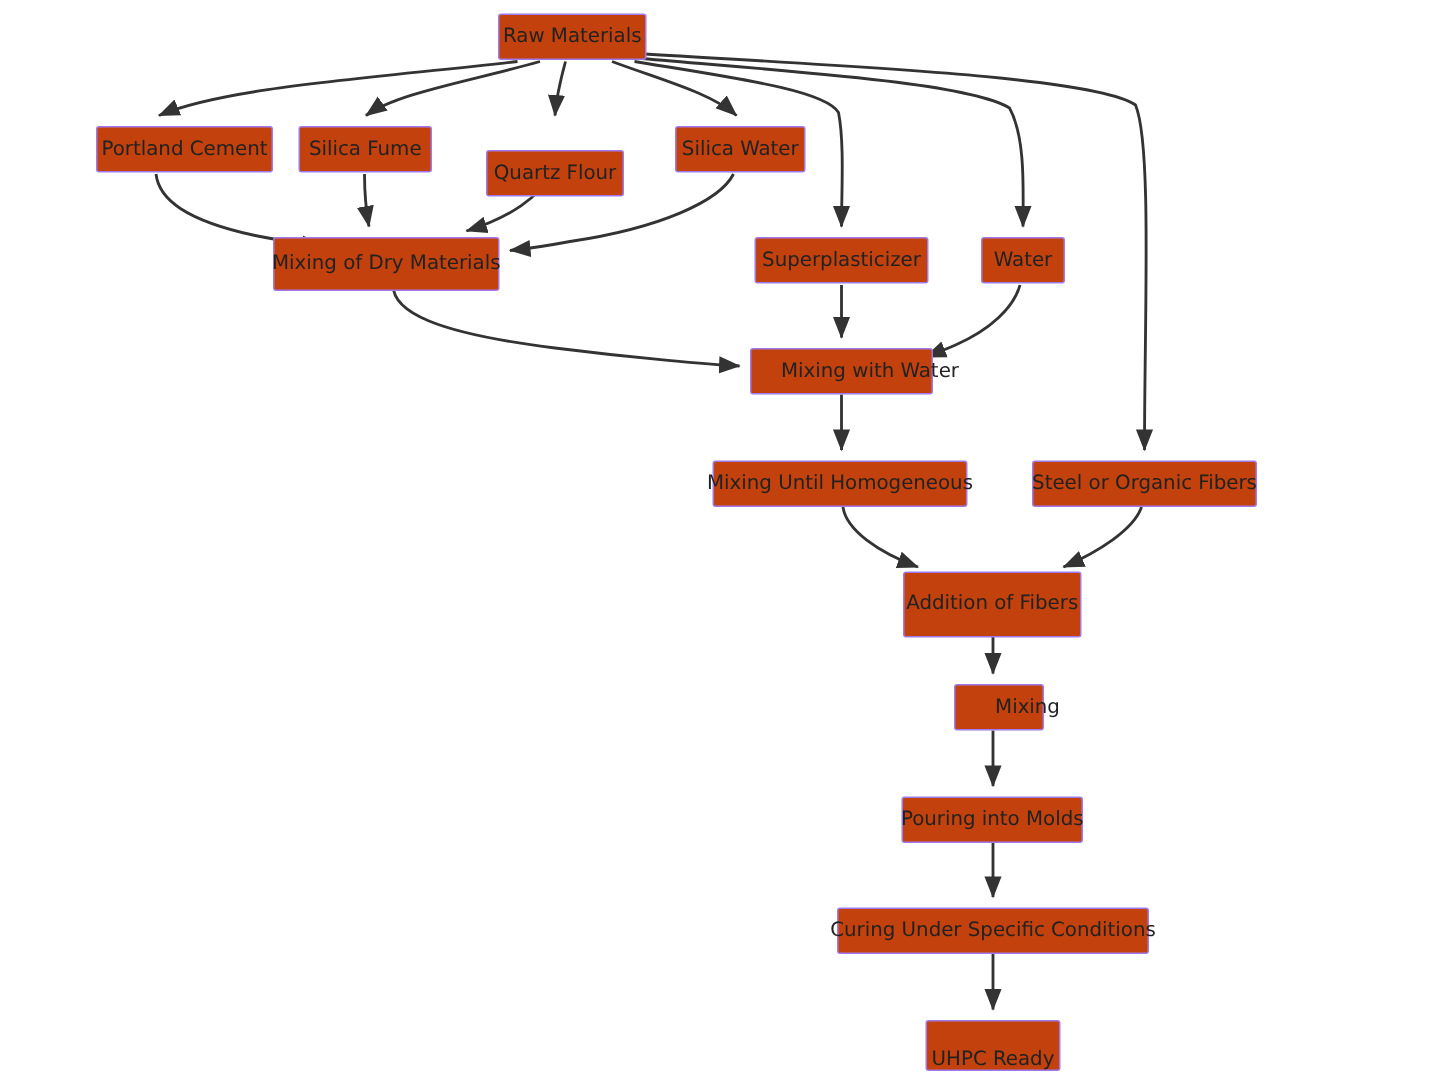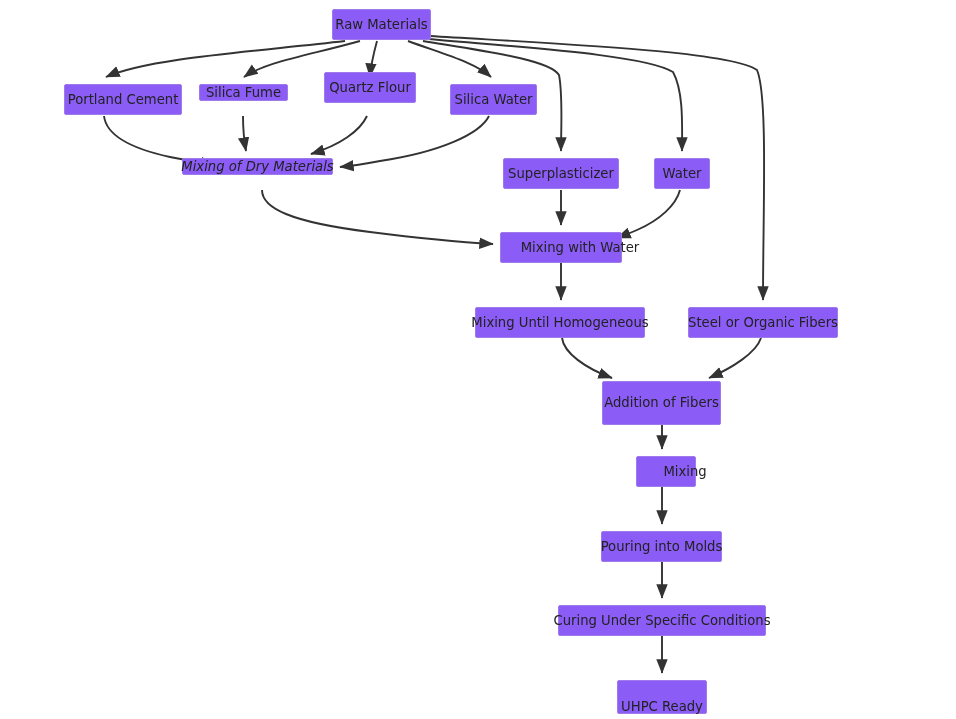--- a/index.html
+++ b/index.html
@@ -23,21 +23,21 @@
   svg.edge-layer {
     position: absolute;
     left: 0; top: 0;
     width: 956px;
     height: 719px;
     pointer-events: none;
   }
   .node {
     position: absolute;
     box-sizing: border-box;
-    background: #8b5cf6;
+    background: #c2410c;
     border: 1px solid #9f7aea;
     border-radius: 2px;
     display: flex;
     align-items: center;
     justify-content: center;
     color: #222222;
     font-size: 13.2px;
     line-height: 1;
     white-space: nowrap;
     padding: 0 10px;
@@ -80,30 +80,30 @@
         <path d="M 662,636 C 662,650 662,661 662,673" fill="none" stroke="#333333" stroke-width="1.9" marker-end="url(#arrowhead)"></path>
       </g>
   </svg>
   <div id="nodes-group">
       <div class="node" style="left: 332px; top: 9px; width: 99px; height: 31px;">
         <span class="node-label">Raw Materials</span>
       </div>
       <div class="node" style="left: 64px; top: 84px; width: 118px; height: 31px;">
         <span class="node-label">Portland Cement</span>
       </div>
-      <div class="node" style="left: 199px; top: 84px; width: 89px; height: 17px;">
+      <div class="node" style="left: 199px; top: 84px; width: 89px; height: 31px;">
         <span class="node-label">Silica Fume</span>
       </div>
-      <div class="node" style="left: 324px; top: 72px; width: 92px; height: 31px;">
+      <div class="node" style="left: 324px; top: 100px; width: 92px; height: 31px;">
         <span class="node-label">Quartz Flour</span>
       </div>
       <div class="node" style="left: 450px; top: 84px; width: 87px; height: 31px;">
         <span class="node-label">Silica Water</span>
       </div>
-      <div class="node" style="left: 182px; top: 158px; width: 151px; height: 17px; font-style: italic;">
+      <div class="node" style="left: 182px; top: 158px; width: 151px; height: 36px;">
         <span class="node-label">Mixing of Dry Materials</span>
       </div>
       <div class="node" style="left: 503px; top: 158px; width: 116px; height: 31px;">
         <span class="node-label">Superplasticizer</span>
       </div>
       <div class="node" style="left: 654px; top: 158px; width: 56px; height: 31px;">
         <span class="node-label">Water</span>
       </div>
       <div class="node" style="left: 500px; top: 232px; width: 122px; height: 31px; padding-left: 48px;">
         <span class="node-label">Mixing with Water</span>

